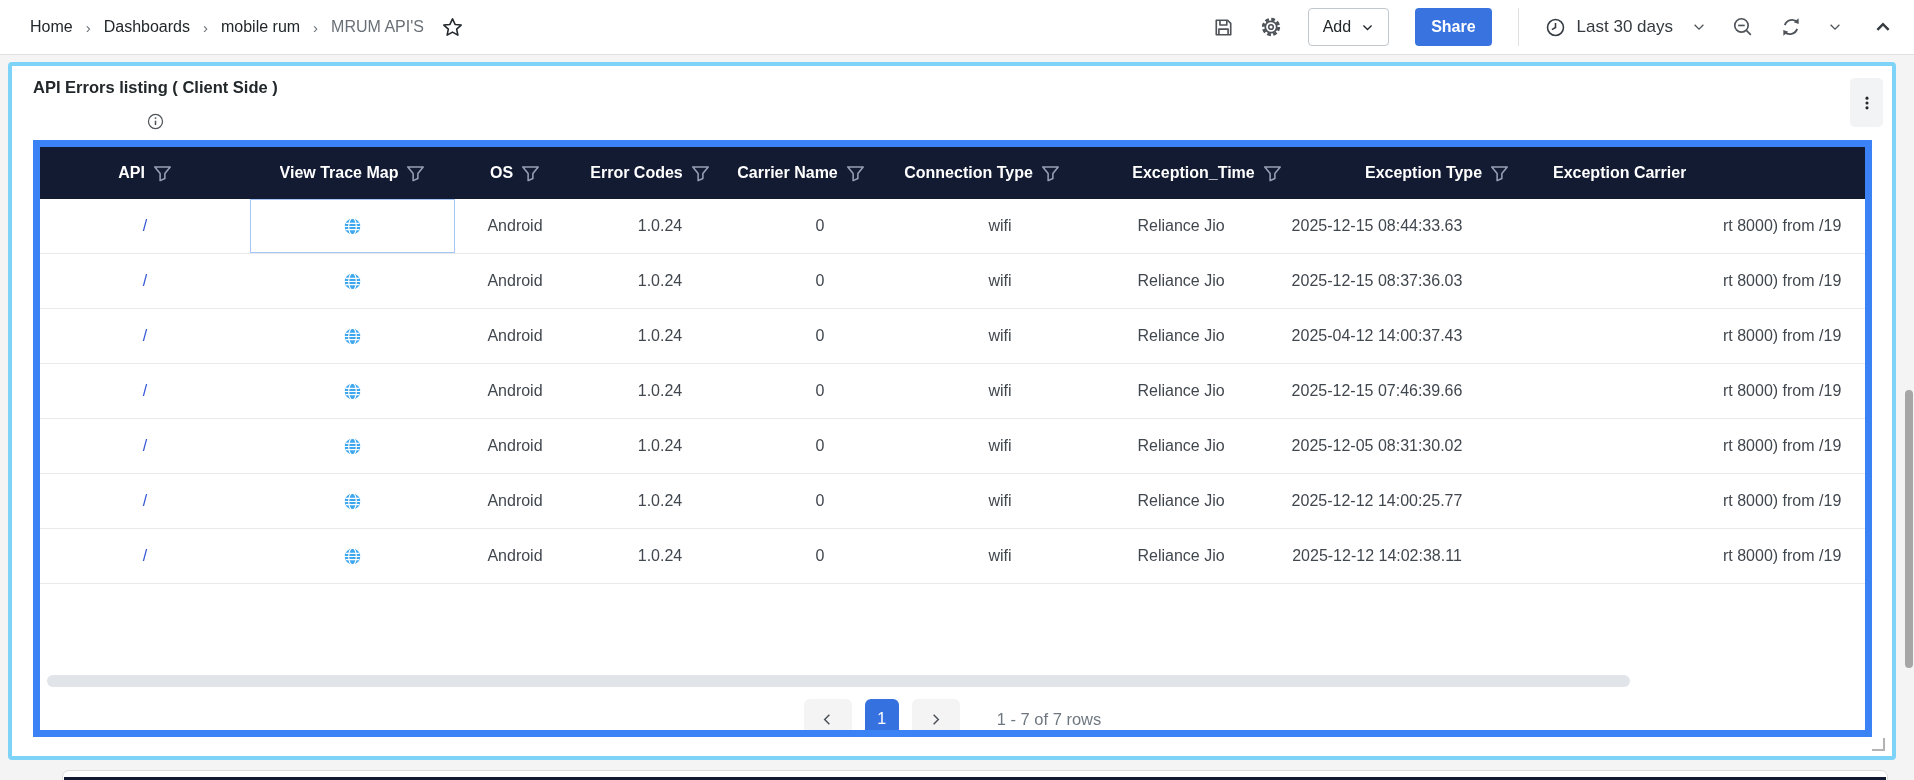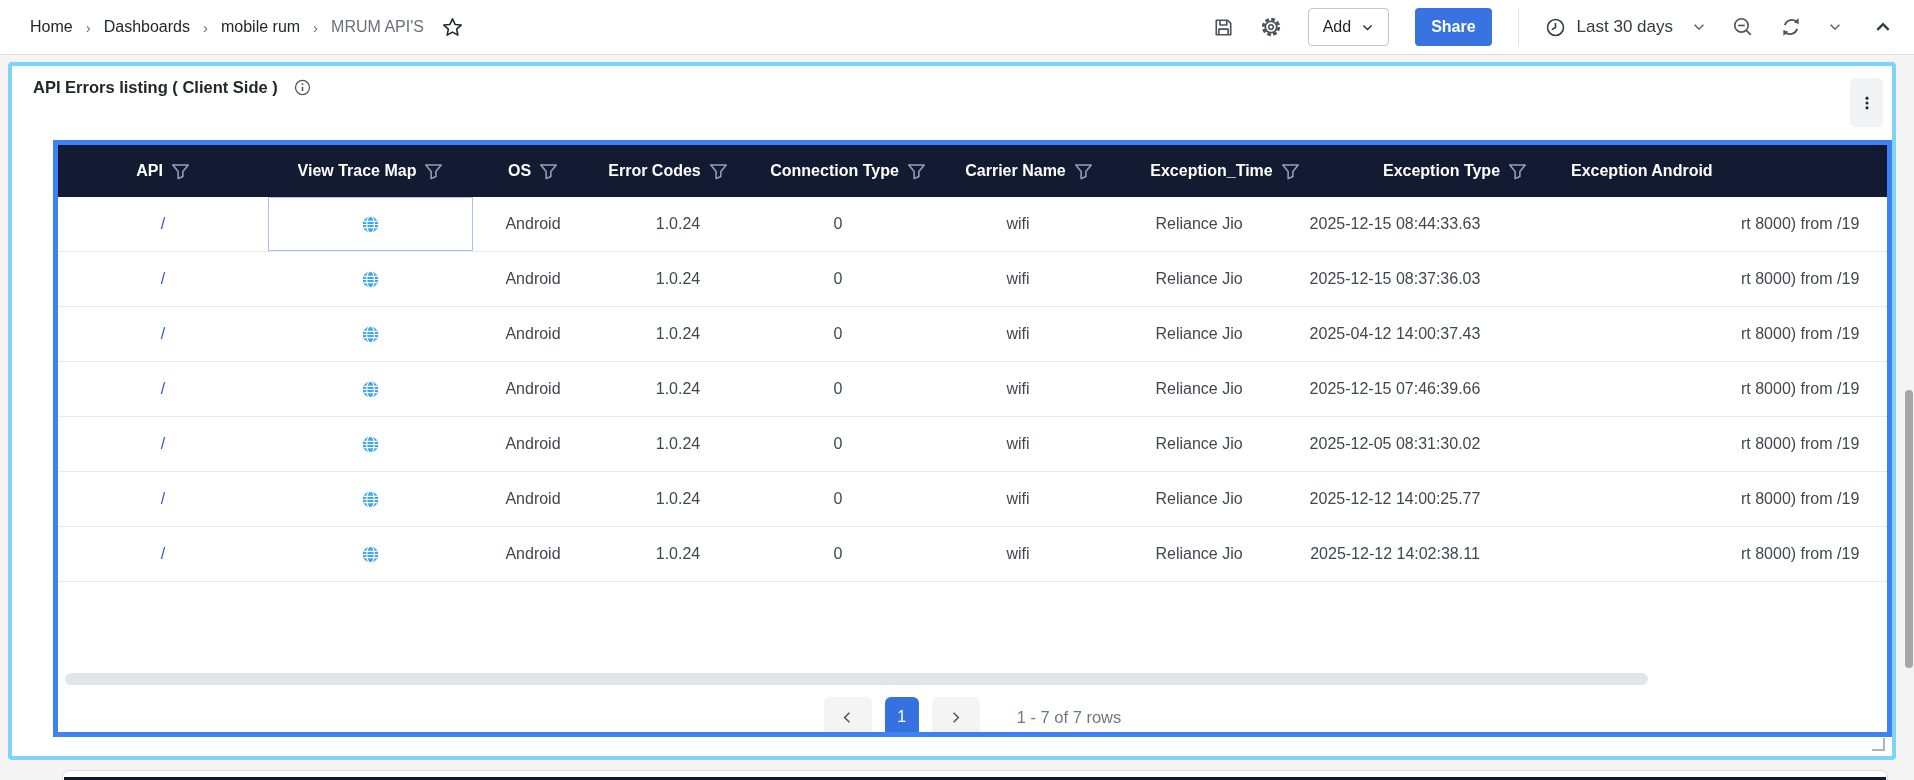--- a/index.html
+++ b/index.html
@@ -32,30 +32,30 @@
     color:#fff;display:flex;align-items:center;padding:0 16px;font-size:16px;font-weight:bold;cursor:pointer;
   }
   .tb-divider{width:1px;height:38px;background:#e0e0e0;}
   .time-group{display:flex;align-items:center;gap:11px;color:#343a3f;font-size:17px;cursor:pointer;}
   .time-group .chev{margin-left:8px;}
   
   .panel{
     position:absolute;left:8px;top:62px;width:1888px;height:698px;box-sizing:border-box;
     border:4px solid var(--panelBorder);border-radius:4px;background:#fff;
   }
-  .panel-title-row{position:absolute;left:21px;top:12px;display:flex;align-items:center;gap:15px;}
+  .panel-title-row{position:absolute;left:21px;top:12px;display:flex;align-items:center;gap:15px;flex-direction:column;}
   .panel-title{font-size:16.5px;font-weight:600;color:#21272a;}
   .kebab-btn{
     position:absolute;left:1838px;top:12px;width:33px;height:49px;border-radius:5px;
     background:#f2f3f4;display:flex;align-items:center;justify-content:center;cursor:pointer;
   }
   
   .frame{
     position:absolute;left:21px;top:74px;width:1839px;height:597px;box-sizing:border-box;
-    border:5px solid #3b82f6;overflow:hidden;background:#fff;margin-left:20px;
+    border:7px solid #3b82f6;overflow:hidden;background:#fff;
   }
   .thead{display:flex;height:52px;background:var(--headerBg);}
   .th{
     flex:0 0 auto;display:flex;align-items:center;justify-content:center;gap:8px;
     box-sizing:border-box;padding:0 10px;color:#fff;font-size:16px;font-weight:bold;
     white-space:nowrap;overflow:hidden;
   }
   .th.left{justify-content:flex-start;padding-left:6px;}
   .th .th-label{overflow:hidden;}
   .tr{display:flex;height:54px;border-bottom:1px solid #e9e9e9;align-items:stretch;}
@@ -220,46 +220,46 @@
   <svg width="19" height="19" viewBox="0 0 16 16" style="flex:0 0 auto">
     <path d="M1.5 2.5h13L10 8v4.2L6 14V8Z" fill="none" stroke="#97a0b3" stroke-width="1.3" stroke-linejoin="round"></path>
   </svg>
 </div>
         <div class="th" style="width: 150px;">
           <span class="th-label">Error Codes</span>
   <svg width="19" height="19" viewBox="0 0 16 16" style="flex:0 0 auto">
     <path d="M1.5 2.5h13L10 8v4.2L6 14V8Z" fill="none" stroke="#97a0b3" stroke-width="1.3" stroke-linejoin="round"></path>
   </svg>
 </div>
+        <div class="th" style="width: 152px;">
+          <span class="th-label">Carrier Name</span>
+  <svg width="19" height="19" viewBox="0 0 16 16" style="flex:0 0 auto">
+    <path d="M1.5 2.5h13L10 8v4.2L6 14V8Z" fill="none" stroke="#97a0b3" stroke-width="1.3" stroke-linejoin="round"></path>
+  </svg>
+</div>
         <div class="th" style="width: 210px;">
           <span class="th-label">Connection Type</span>
   <svg width="19" height="19" viewBox="0 0 16 16" style="flex:0 0 auto">
     <path d="M1.5 2.5h13L10 8v4.2L6 14V8Z" fill="none" stroke="#97a0b3" stroke-width="1.3" stroke-linejoin="round"></path>
   </svg>
 </div>
-        <div class="th" style="width: 152px;">
-          <span class="th-label">Carrier Name</span>
-  <svg width="19" height="19" viewBox="0 0 16 16" style="flex:0 0 auto">
-    <path d="M1.5 2.5h13L10 8v4.2L6 14V8Z" fill="none" stroke="#97a0b3" stroke-width="1.3" stroke-linejoin="round"></path>
-  </svg>
-</div>
         <div class="th" style="width: 240px;">
           <span class="th-label">Exception_Time</span>
   <svg width="19" height="19" viewBox="0 0 16 16" style="flex:0 0 auto">
     <path d="M1.5 2.5h13L10 8v4.2L6 14V8Z" fill="none" stroke="#97a0b3" stroke-width="1.3" stroke-linejoin="round"></path>
   </svg>
 </div>
         <div class="th" style="width: 220px; text-align: center;">
           <span class="th-label">Exception Type</span>
   <svg width="19" height="19" viewBox="0 0 16 16" style="flex:0 0 auto">
     <path d="M1.5 2.5h13L10 8v4.2L6 14V8Z" fill="none" stroke="#97a0b3" stroke-width="1.3" stroke-linejoin="round"></path>
   </svg>
 </div>
         <div class="th left" style="width: 390px;">
-          <span class="th-label">Exception Android</span>
+          <span class="th-label">Exception Carrier</span>
 
 </div>
       </div>
     <div id="tbody">
         <div class="tr">
           <div class="td" style="width: 210px;">
             <a class="cell-link">/</a>
           </div>
           <div class="td selected" style="width: 205px;">
   <span class="globe-wrap">

